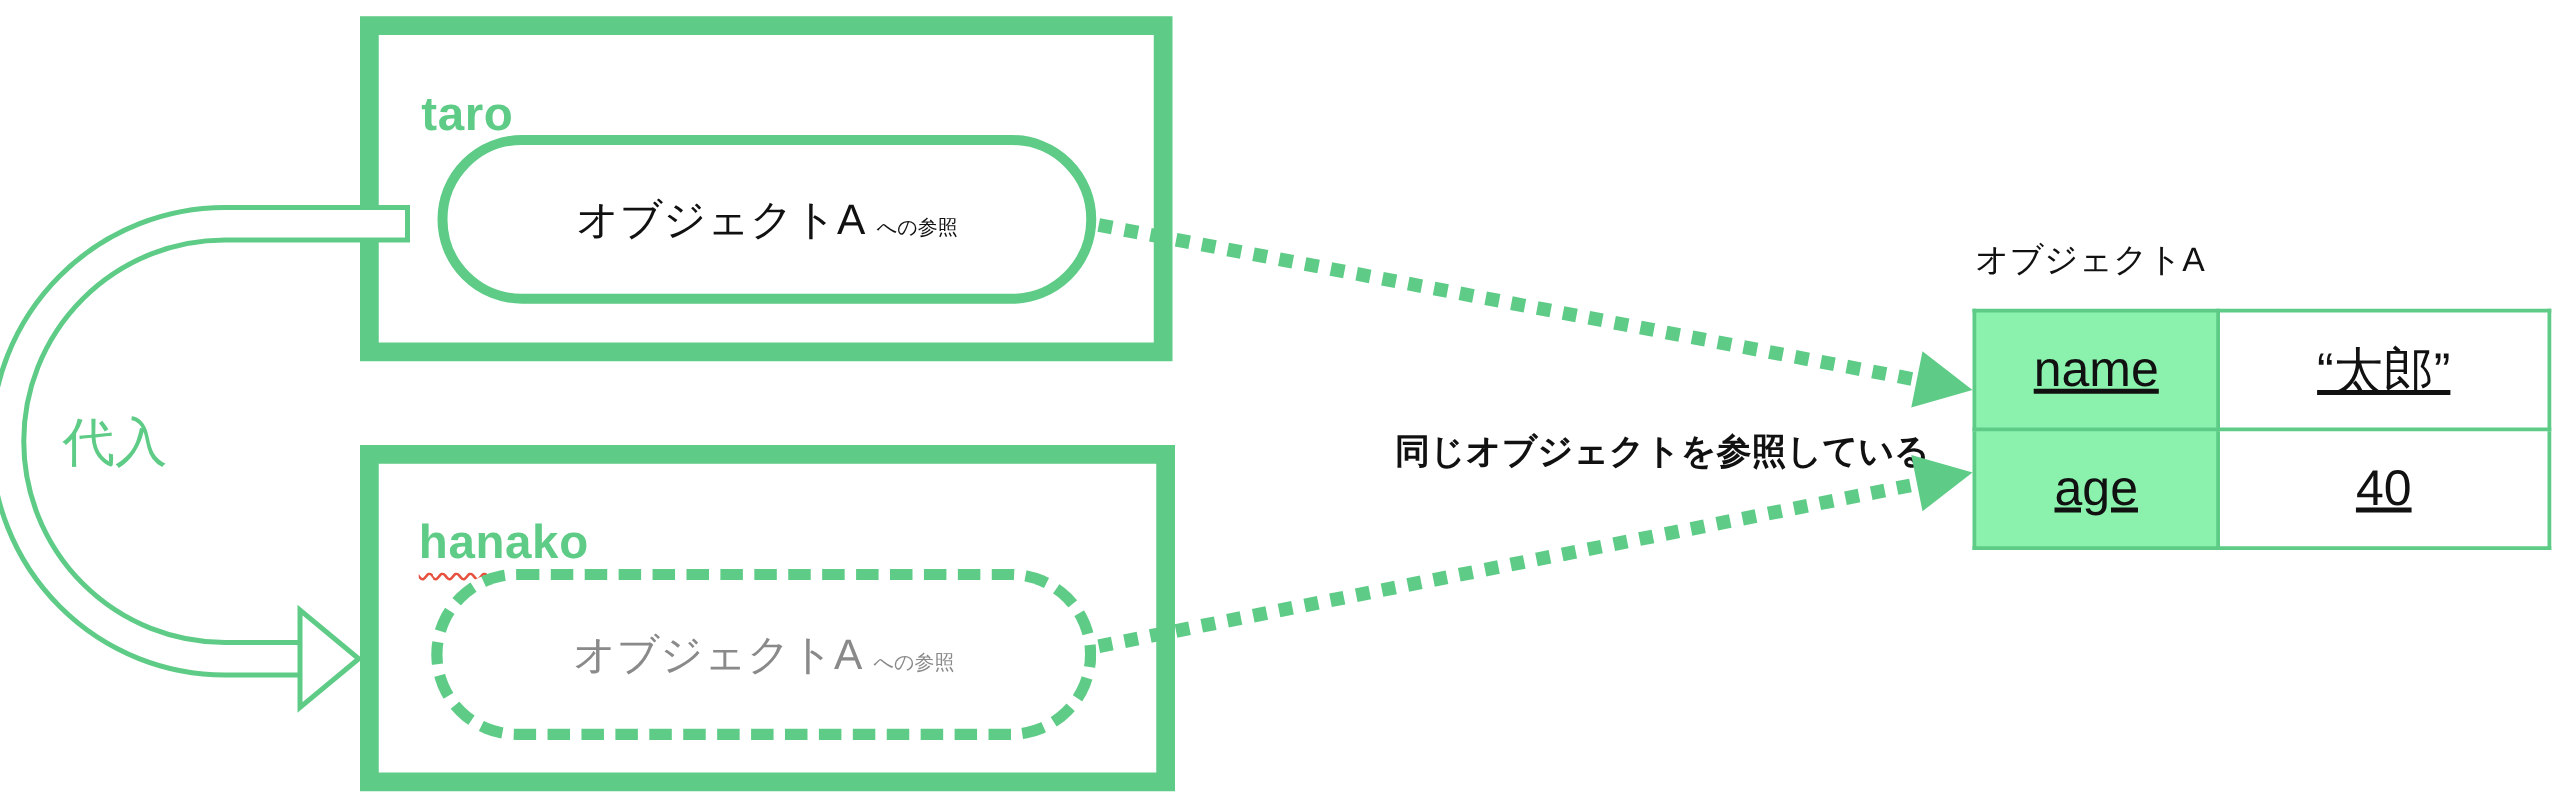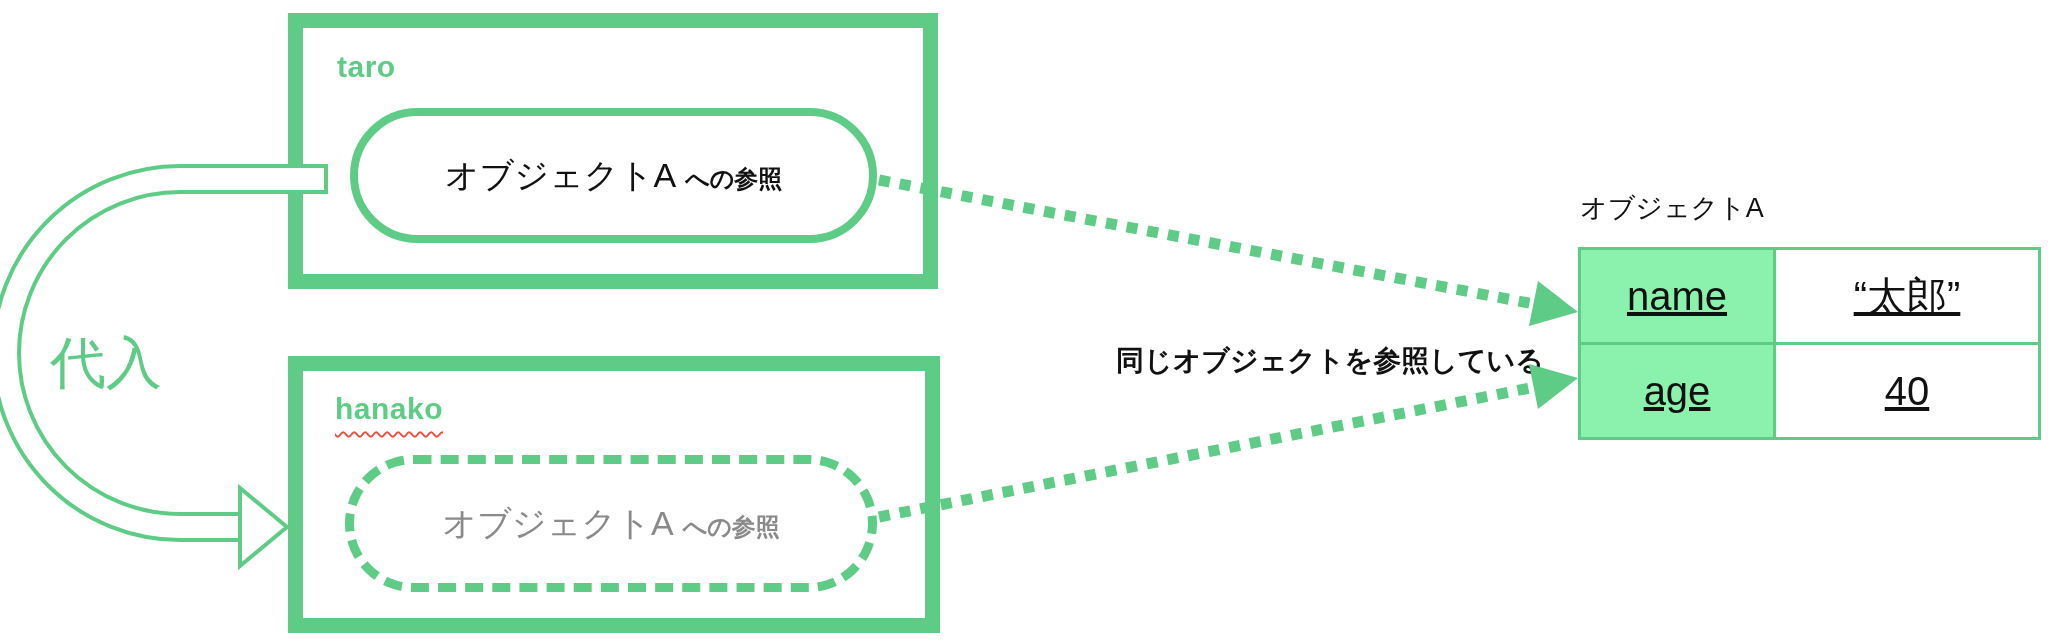--- a/index.html
+++ b/index.html
@@ -9,36 +9,36 @@
     --red:#e8503e;
   }
   *{margin:0;padding:0;box-sizing:border-box;}
   body{background:#ffffff;font-family:"Liberation Sans",sans-serif;}
   .stage{position:relative;width:2048px;height:644px;background:#ffffff;overflow:hidden;}
 
   
   .var-box{position:absolute;border:15px solid var(--green);background:#ffffff;}
   .box-taro{left:288px;top:13px;width:650px;height:276px;}
   .box-hanako{left:288px;top:356px;width:652px;height:277px;}
-  .var-label{position:absolute;font-size:30px;font-weight:bold;color:var(--green);letter-spacing:.5px;}
+  .var-label{position:absolute;font-size:38px;font-weight:bold;color:var(--green);letter-spacing:.5px;margin-top:21px;}
   .label-taro{left:337px;top:50px;}
   .label-hanako{left:335px;top:392px;text-decoration-thickness:4px;text-underline-offset:5px;}
   .label-hanako .squiggle{text-decoration:underline wavy var(--red);text-decoration-thickness:2px;text-underline-offset:12px;}
 
   
   .ref-oval{position:absolute;display:flex;align-items:center;justify-content:center;border-radius:80px;background:#ffffff;}
   .oval-taro{left:350px;top:108px;width:527px;height:135px;border:8px solid var(--green);}
   .oval-hanako{left:345px;top:455px;width:532px;height:137px;border:9px dashed var(--green);}
   .ref-text{display:flex;align-items:baseline;gap:9px;color:#111111;white-space:nowrap;}
   .oval-hanako .ref-text{color:var(--gray);}
   .ref-main{font-size:34px;font-weight:500;}
-  .ref-suffix{font-size:24px;font-weight:700;}
+  .ref-suffix{font-size:16px;font-weight:400;}
 
   
-  .assign-label{position:absolute;left:50px;top:326px;font-size:56px;font-weight:500;color:var(--green);}
+  .assign-label{position:absolute;left:50px;top:326px;font-size:42px;font-weight:500;color:var(--green);}
 
   
   .annotation{position:absolute;left:1116px;top:342px;font-size:28px;font-weight:bold;color:#111111;white-space:nowrap;text-align:right;}
 
   
   .obj-title{position:absolute;left:1580px;top:190px;font-size:27px;font-weight:500;color:#111111;}
   .obj-table{position:absolute;left:1578px;top:247px;border-collapse:collapse;}
   .obj-table td{border:3px solid var(--green);text-align:center;vertical-align:middle;font-size:40px;color:#111111;text-decoration:underline;}
   .obj-table td.key{width:195px;height:95px;background:var(--cell-green);}
   .obj-table td.val{width:265px;height:95px;background:#ffffff;}

